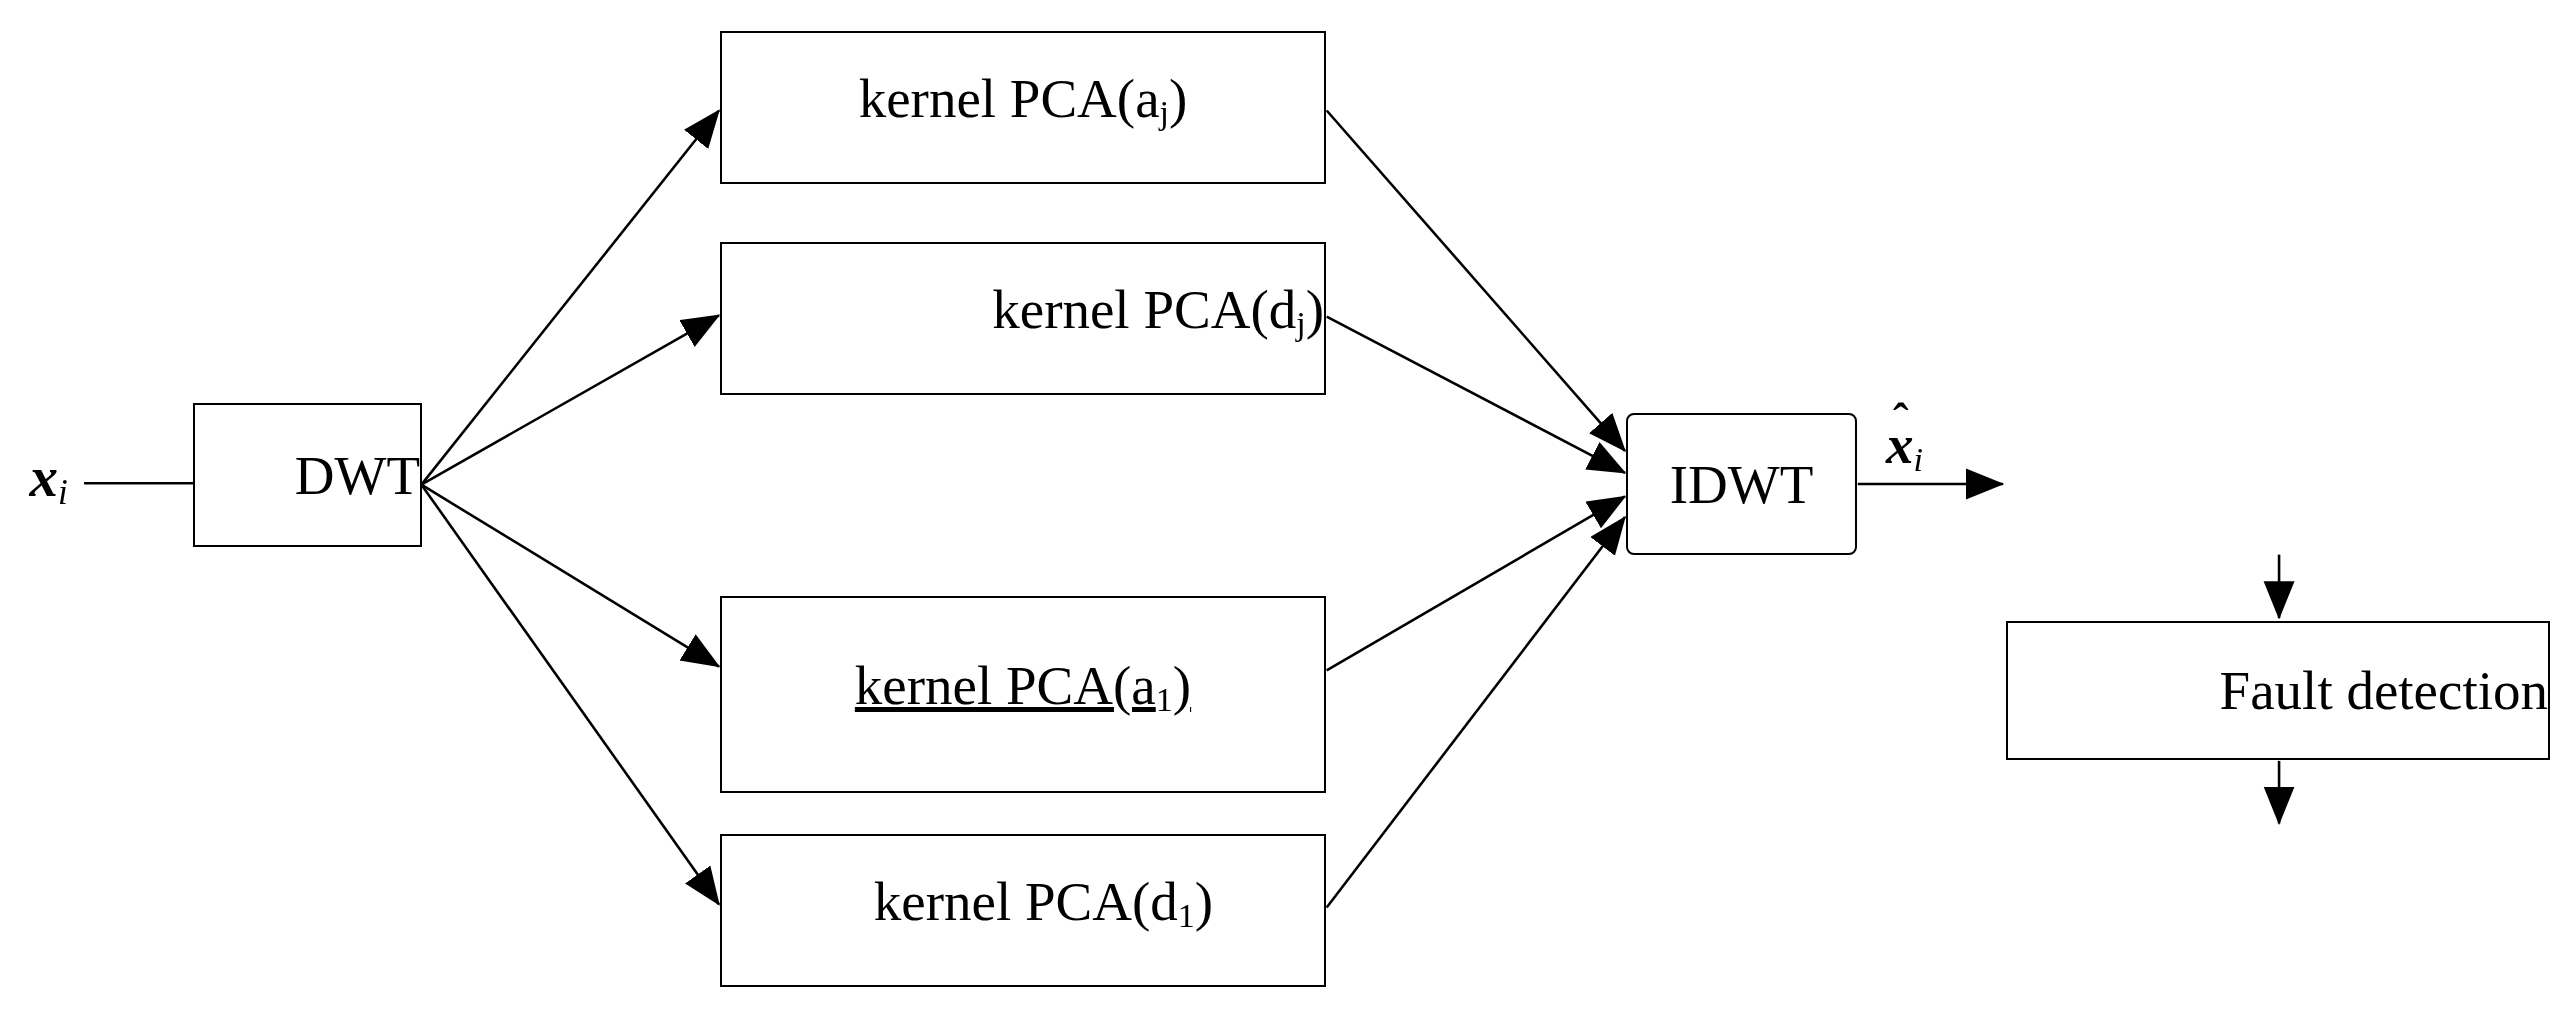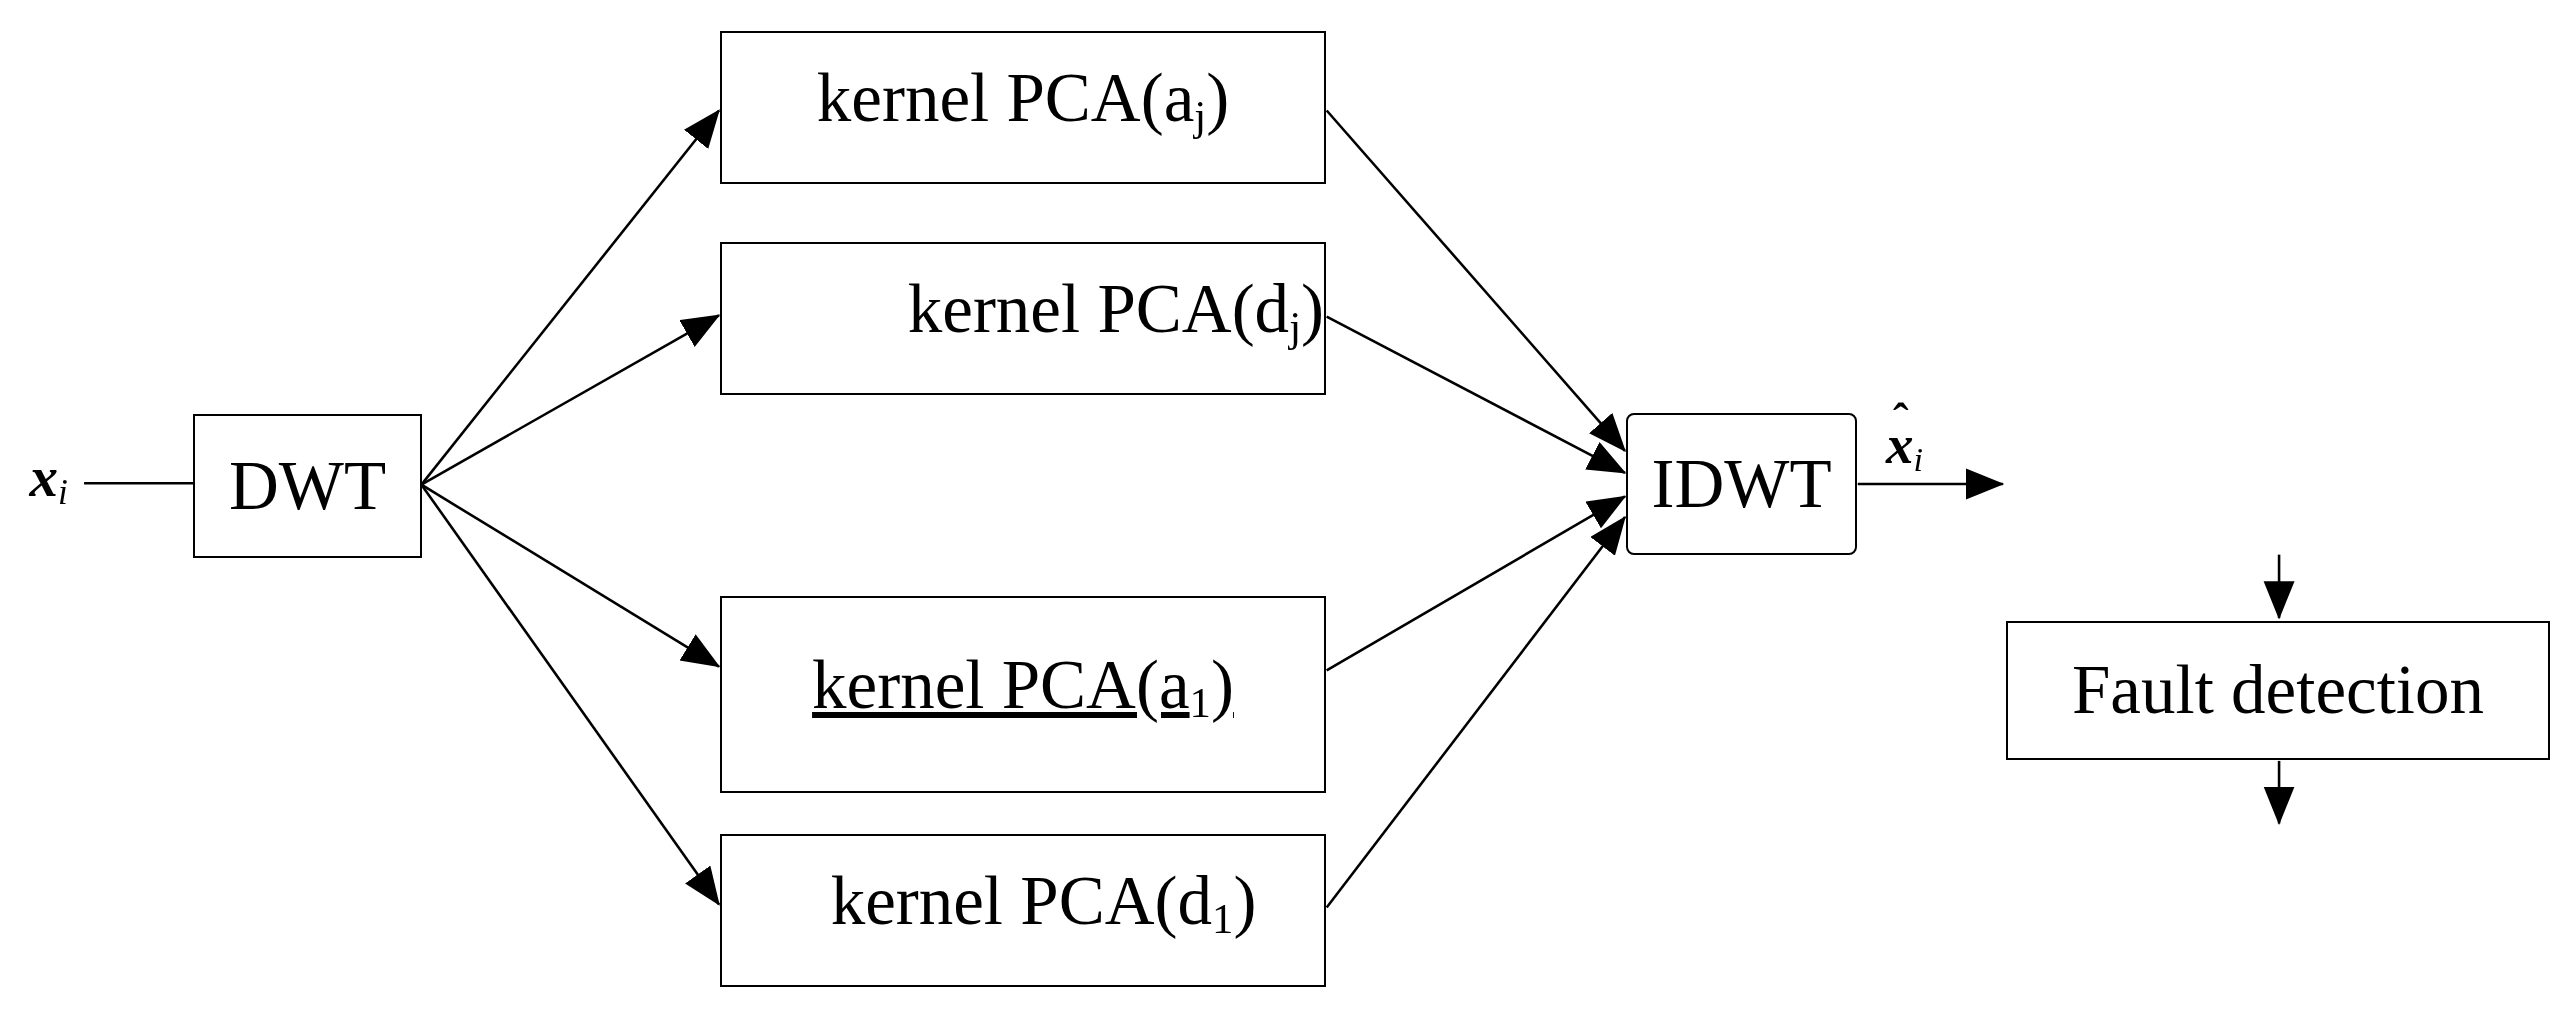--- a/index.html
+++ b/index.html
@@ -23,21 +23,21 @@
     height: 100%;
   }
   .node {
     position: absolute;
     box-sizing: border-box;
     border: 2.9px solid #000000;
     background: #ffffff;
     display: flex;
     align-items: center;
     justify-content: center;
-    font-size: 69px;
+    font-size: 55px;
     line-height: 1;
     white-space: nowrap;
   }
   .node.tall { padding-bottom: 19px; }
   .subs {
     font-size: 0.62em;
     position: relative;
     top: 0.22em;
   }
   .mathlabel {
@@ -60,28 +60,28 @@
     font-size: 0.85em;
     font-style: normal;
   }
   .msub {
     font-weight: 400;
     font-size: 0.62em;
     position: relative;
     top: 0.22em;
   }
   
-  #node-dwt            { left: 193px;  top: 414px;  width: 229px; height: 144px; }
+  #node-dwt            { left: 193px;  top: 403px;  width: 229px; height: 144px; justify-content: flex-end; }
   #node-kpca-aj        { left: 720px;  top: 31px;   width: 606px; height: 153px; }
   #node-kpca-dj        { left: 720px;  top: 242px;  width: 606px; height: 153px; justify-content: flex-end; }
   #node-kpca-a1        { left: 720px;  top: 596px;  width: 606px; height: 197px; text-decoration: underline; }
   #node-kpca-d1        { left: 720px;  top: 834px; width: 606px; height: 153px; padding-left: 41px; }
   #node-idwt           { left: 1626px; top: 413px;  width: 231px; height: 142px; border-radius: 8px; }
   #node-kpca           { left: 2006px; top: 413px;  width: 544px; height: 141px; }
-  #node-fault-detection{ left: 2006px; top: 621px;  width: 544px; height: 139px; }
+  #node-fault-detection{ left: 2006px; top: 621px;  width: 544px; height: 139px; justify-content: flex-end; }
   #node-fault-isolation{ left: 2006px; top: 827px; width: 544px; height: 116px; }
   #label-input         { left: 29.5px;   top: 448px; }
   #label-reconstructed { left: 1886px; top: 417px; font-size: 55px; }
 </style>
 </head>
 <body>
 
 <div class="stage">
 
   <svg class="wires" viewBox="0 0 3497 1397">

